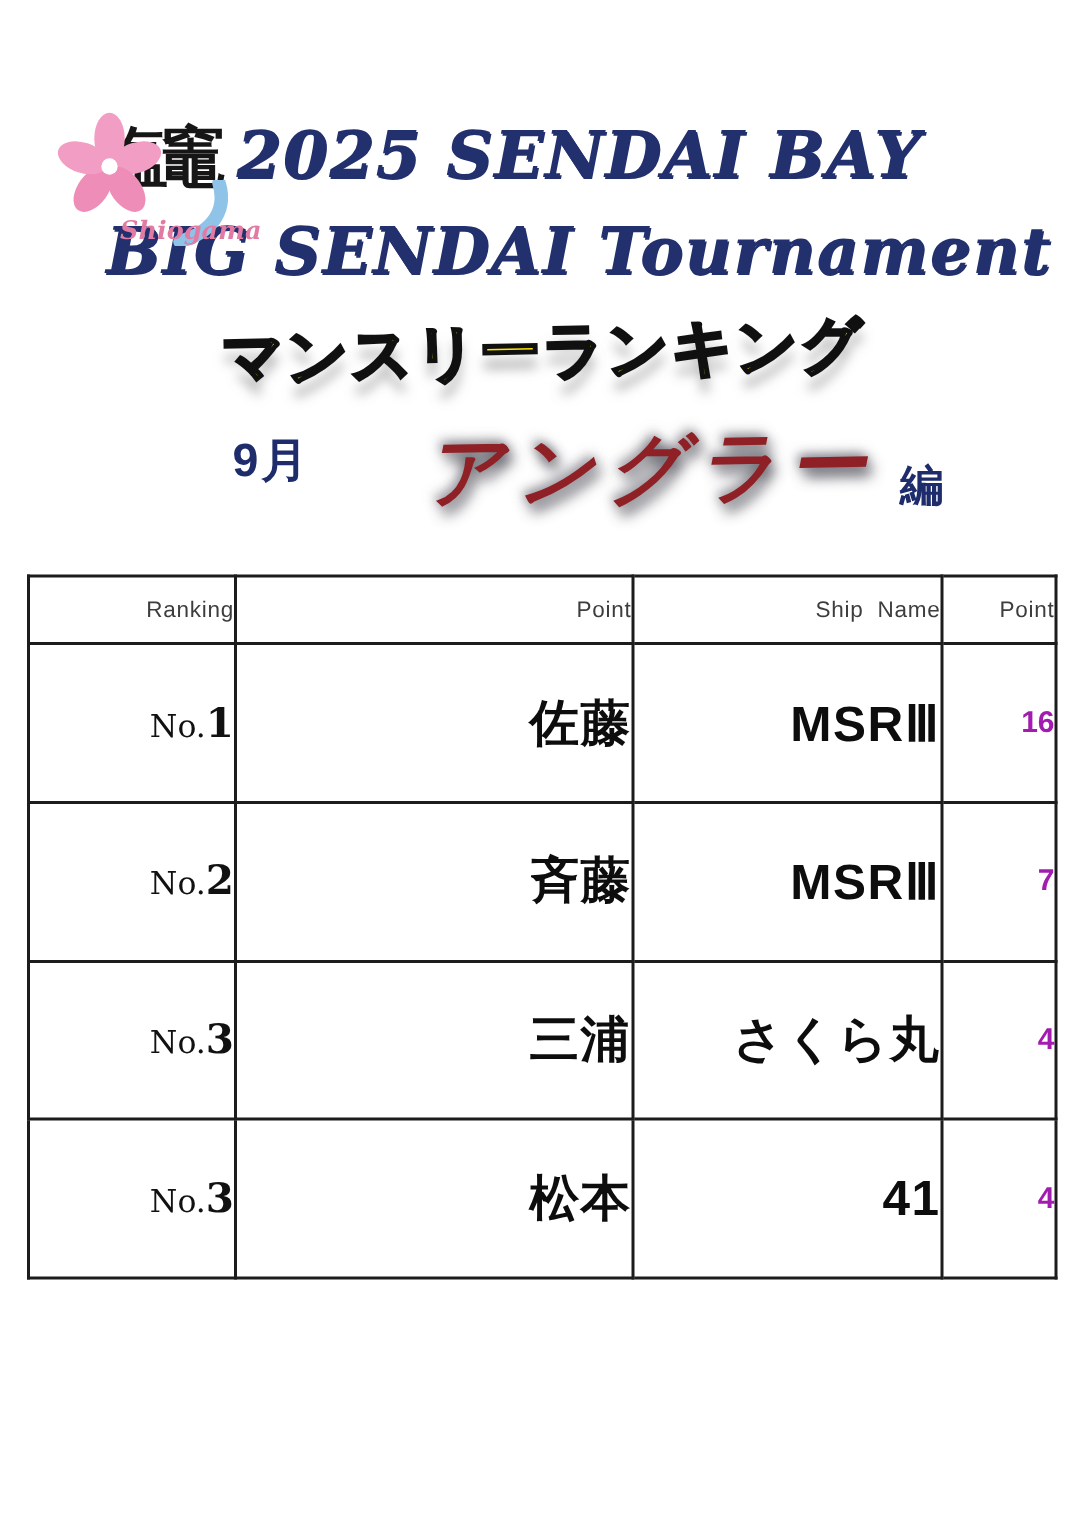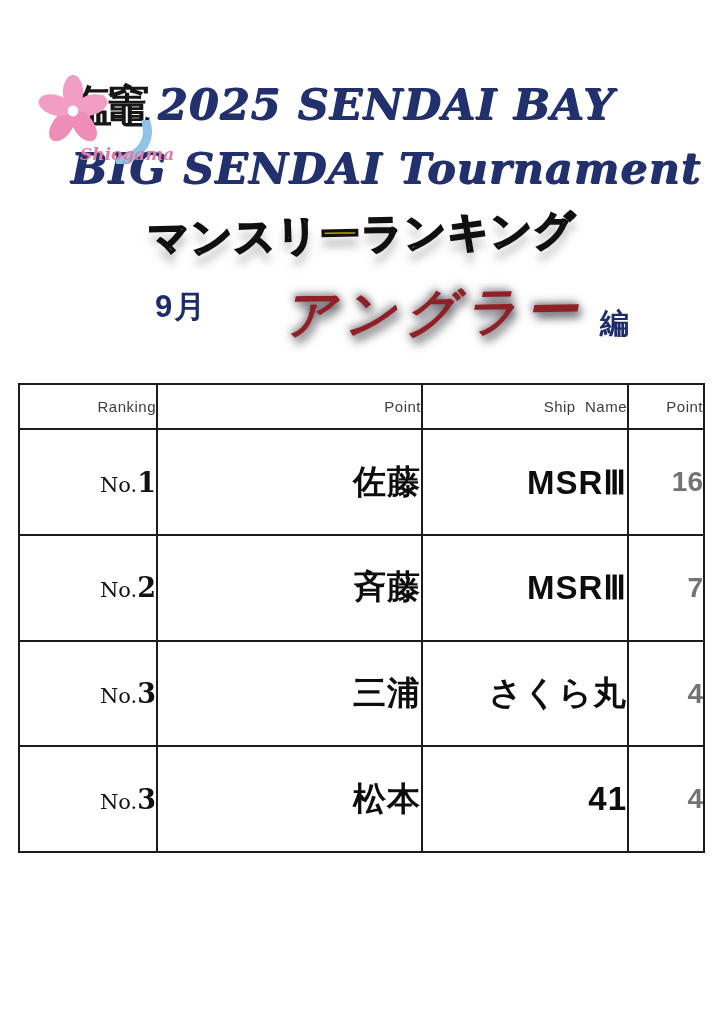--- a/index.html
+++ b/index.html
@@ -68,21 +68,21 @@
   th{
     font-weight:400;font-size:15px;color:#3d3d3d;letter-spacing:.5px;white-space:pre;
   }
   .rank-prefix{font-family:"DejaVu Serif",serif;font-size:21px;color:#111;}
   .rank-digit{font-family:"DejaVu Serif",serif;font-size:27px;font-weight:600;color:#111;}
   tr.data-row:first-of-type .rank-prefix{font-size:25px;}
   tr.data-row:first-of-type .rank-digit{font-size:52px;}
   td.name-cell,td.ship-cell{
     font-weight:700;font-size:33px;color:#0d0d0d;letter-spacing:1px;white-space:pre;margin-top:28px;
   }
-  td.point-cell{font-weight:700;font-size:28px;color:#737373;}
+  td.point-cell{font-weight:700;font-size:20px;color:#a21caf;}
 </style>
 </head>
 <body>
 
 <div class="logo">
   <span class="logo-kanji">塩竈</span>
   <svg class="logo-flower" viewBox="0 0 100 100">
     <g fill="#f29dc4">
       <ellipse cx="50" cy="26" rx="13" ry="22"></ellipse>
       <ellipse cx="50" cy="26" rx="13" ry="22" transform="rotate(72 50 50)"></ellipse>

